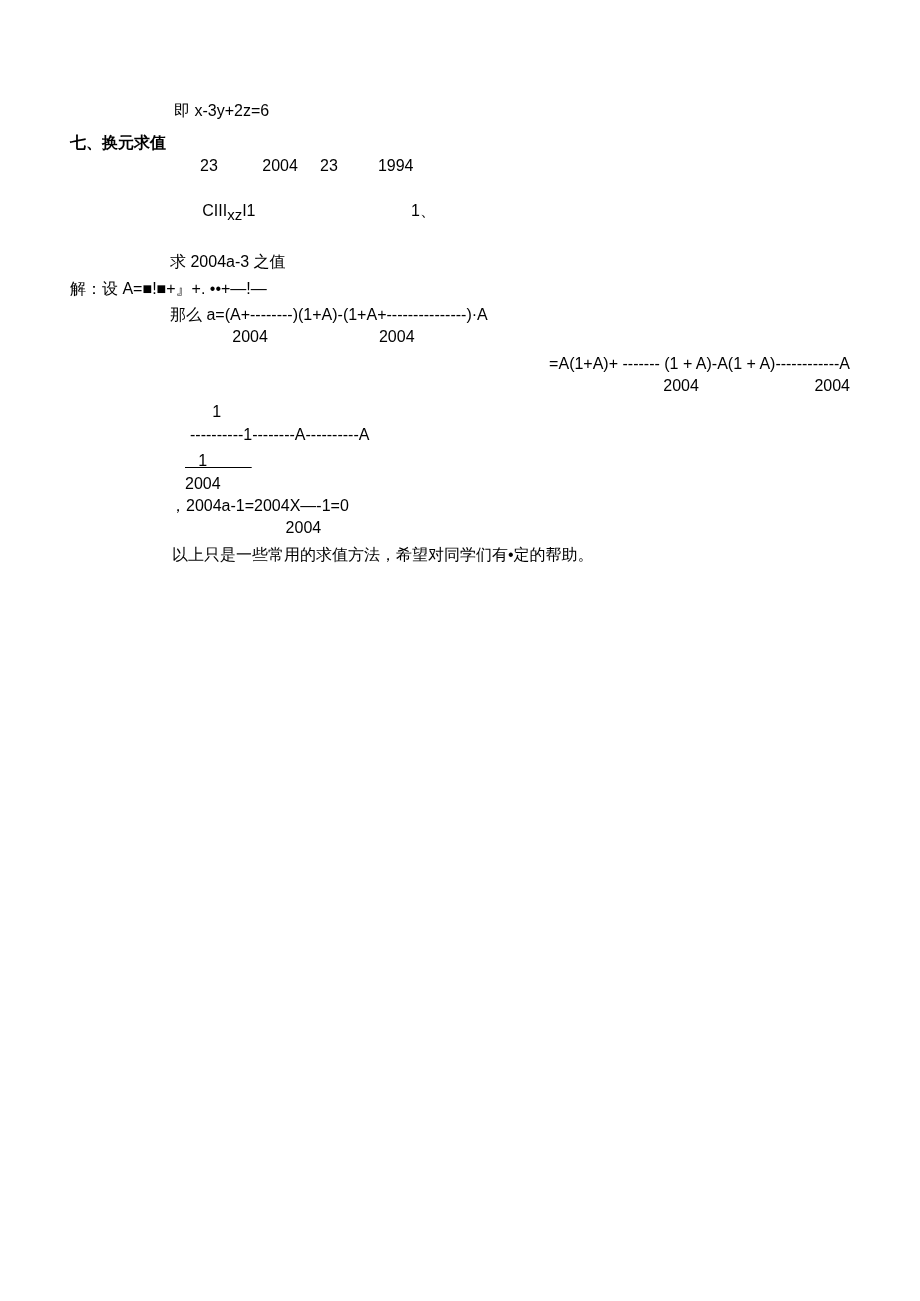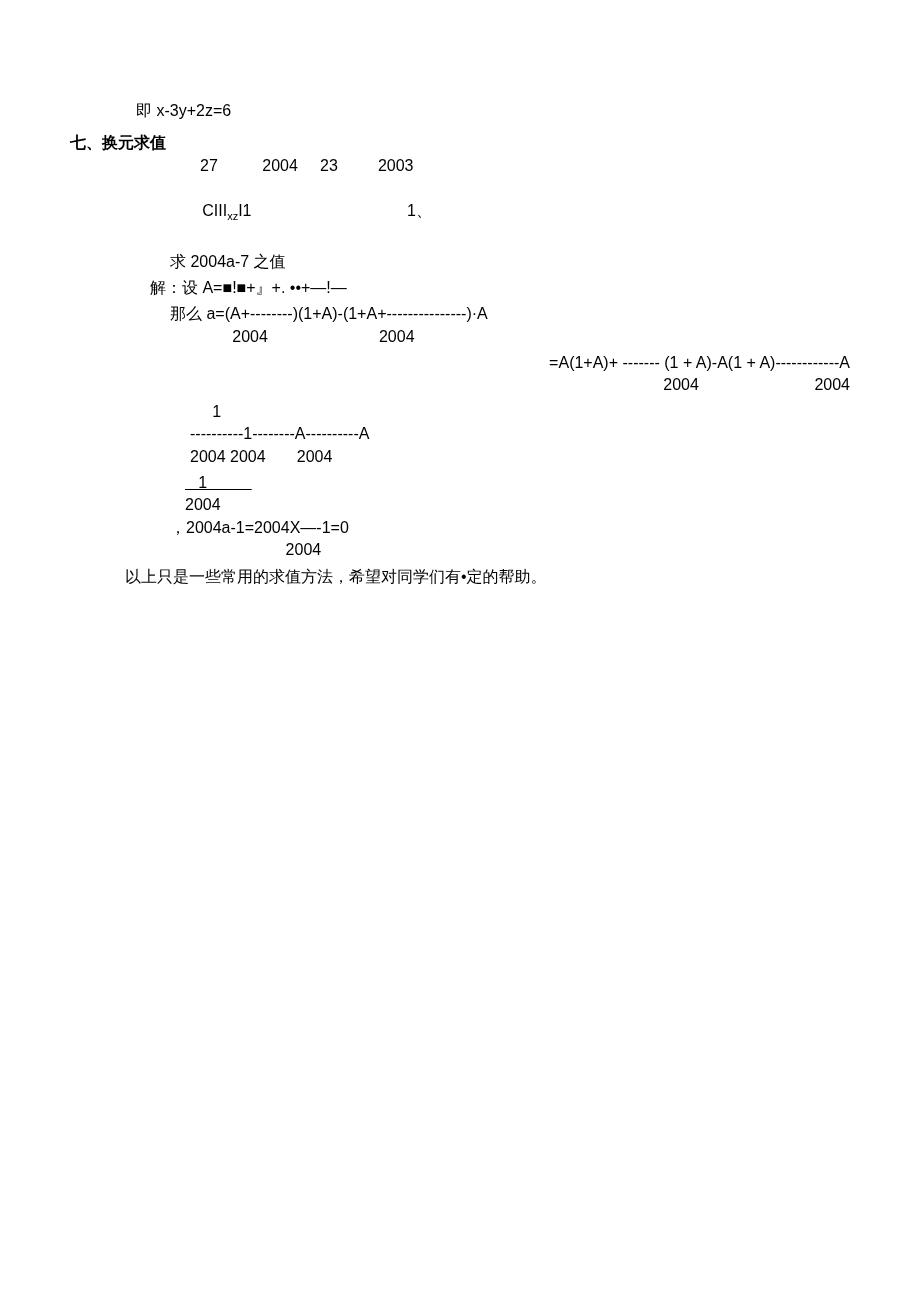--- a/index.html
+++ b/index.html
@@ -18,79 +18,78 @@
     line-height: 1.4;
   }
   .line {
     white-space: pre;
     font-family: "SimSun", "宋体", "Arial", serif;
   }
   .math {
     font-family: "Arial", "Helvetica", sans-serif;
   }
   .sub {
-    font-size: 11px;
+    font-size: 15px;
     vertical-align: sub;
   }
-  .indent1 { margin-left: 66px; }
+  .indent1 { margin-left: 104px; }
   .indent-h { margin-left: 0px; font-weight: bold; }
   .indent2 { margin-left: 90px; }
   .indent3 { margin-left: 110px; }
-  .indent4 { margin-left: 80px; }
+  .indent4 { }
   .indent5 { margin-left: 100px; }
   .indent6 { margin-left: 70px; text-align: right; }
   .indent7 { margin-left: 120px; }
   .indent8 { margin-left: 115px; }
   .indent9 { margin-left: 100px; }
-  .indentB { margin-left: 55px; }
+  .indentB { margin-left: 102px; }
   .fracbar {
     text-decoration: underline;
   }
   .spacer { height: 4px; }
   .spacer2 { height: 10px; }
 </style>
 </head>
 <body>
 
 <div class="page">
 
   <div class="line indent1">即 x-3y+2z=6</div>
 
   <div class="spacer2"></div>
 
   <div class="line indent-h">七、换元求值</div>
 
-  <div class="line math indent2">         27          2004     23         2003</div>
+  <div class="line math indent2">         23          2004     23         1994</div>
   <div class="line math indent3">
     <span> CIII</span><span class="sub">xz</span><span>I1                                   1、</span>
   </div>
 
   <div class="spacer"></div>
 
-  <div class="line indent5">求 2004a-7 之值</div>
+  <div class="line indent5">求 2004a-3 之值</div>
 
   <div class="spacer"></div>
 
   <div class="line indent4">解：设 A=■!■+』+. ••+—!—</div>
 
   <div class="spacer"></div>
 
   <div class="line indent5">那么 a=(A+--------)(1+A)-(1+A+---------------)·A</div>
   <div class="line math indent5">              2004                         2004</div>
 
   <div class="spacer"></div>
 
   <div class="line math indent6">=A(1+A)+ ------- (1 + A)-A(1 + A)------------A</div>
   <div class="line math indent6">           2004                          2004</div>
 
   <div class="spacer"></div>
 
   <div class="line math indent7">     1</div>
   <div class="line math indent7">----------1--------A----------A</div>
-  <div class="line math indent7">2004 2004       2004</div>
 
   <div class="spacer"></div>
 
   <div class="line math indent8 fracbar">   1          </div>
   <div class="line math indent8">2004</div>
 
   <div class="line indent9">，2004a-1=2004X—-1=0</div>
   <div class="line math indent9">                          2004</div>
 
   <div class="spacer"></div>

